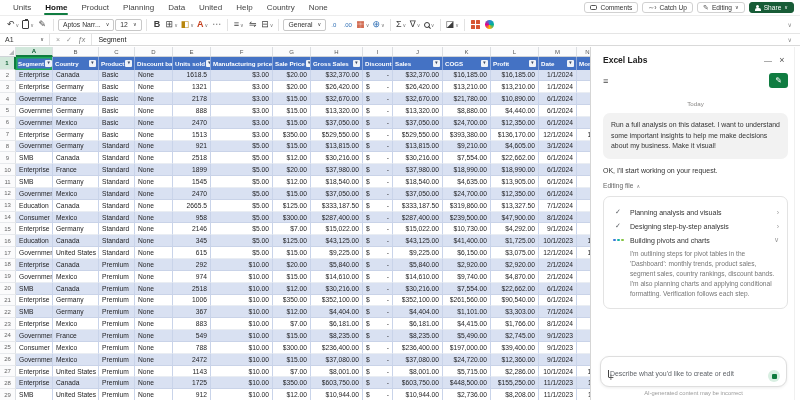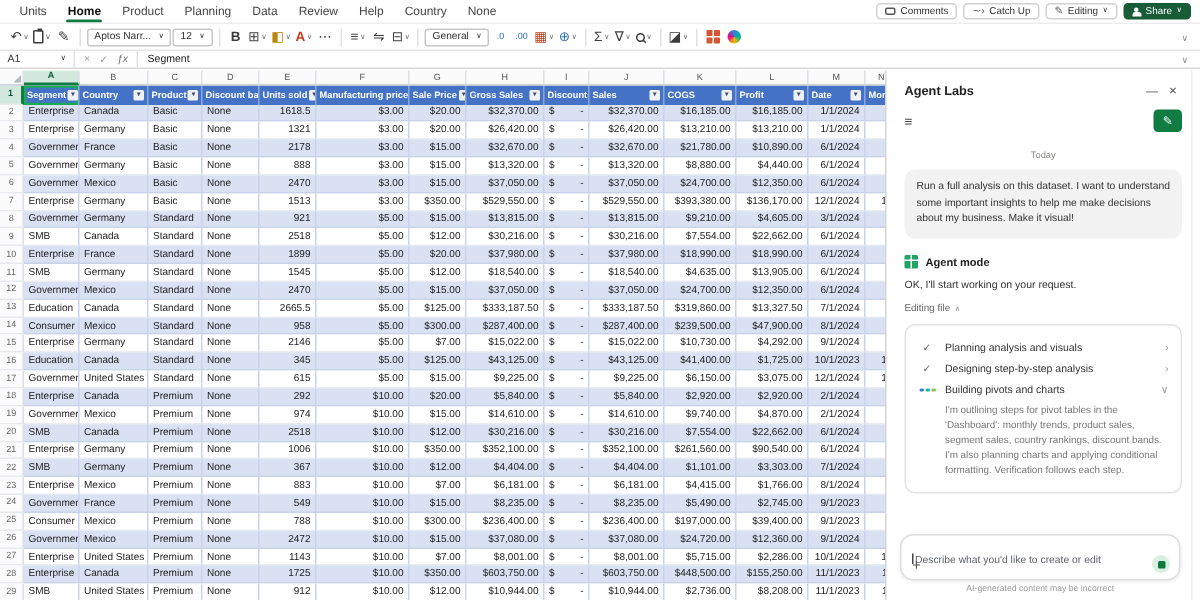--- a/index.html
+++ b/index.html
@@ -131,21 +131,21 @@
 
 <div class="app">
 
   <div class="menubar">
     <div class="menu-tabs">
         <div class="menu-tab">Units</div>
         <div class="menu-tab active">Home</div>
         <div class="menu-tab">Product</div>
         <div class="menu-tab">Planning</div>
         <div class="menu-tab">Data</div>
-        <div class="menu-tab">Review</div>
+        <div class="menu-tab">United</div>
         <div class="menu-tab">Help</div>
         <div class="menu-tab">Country</div>
         <div class="menu-tab">None</div>
       </div>
     <div class="menu-right">
       <button class="btn-outline">
         <span class="i-bubble"></span>
         <span>Comments</span>
       </button>
       <button class="btn-outline">
@@ -915,35 +915,31 @@
           <div class="dc num" style="width: 50px;">$10,944.00</div>
           <div class="dc num" style="width: 48px;">$2,736.00</div>
           <div class="dc num" style="width: 48px;">$8,208.00</div>
           <div class="dc num" style="width: 38px;">11/1/2023</div>
           <div class="dc num" style="width: 22px;">11</div>
         </div>
       </div>
 
     <div class="panel">
       <div class="p-head">
-        <span class="p-title">Agent Labs</span>
+        <span class="p-title">Excel Labs</span>
         <span class="p-min">—</span>
         <span class="p-close">×</span>
       </div>
       <div class="p-tools">
         <span class="p-menu">≡</span>
         <button class="p-new">✎</button>
       </div>
       <div class="p-body">
         <div class="p-today">Today</div>
         <div class="p-bubble">Run a full analysis on this dataset. I want to understand some important insights to help me make decisions about my business. Make it visual!</div>
-        <div class="p-agent">
-          <span class="agent-ic"></span>
-          <span>Agent mode</span>
-        </div>
         <div class="p-reply">OK, I'll start working on your request.</div>
         <div class="p-editing">
           <span>Editing file</span>
           <span class="up">∧</span>
         </div>
         <div class="p-card">
             <div class="step">
               <span class="chk">✓</span>
               <span class="lbl">Planning analysis and visuals</span>
               <span class="chev">›</span>

